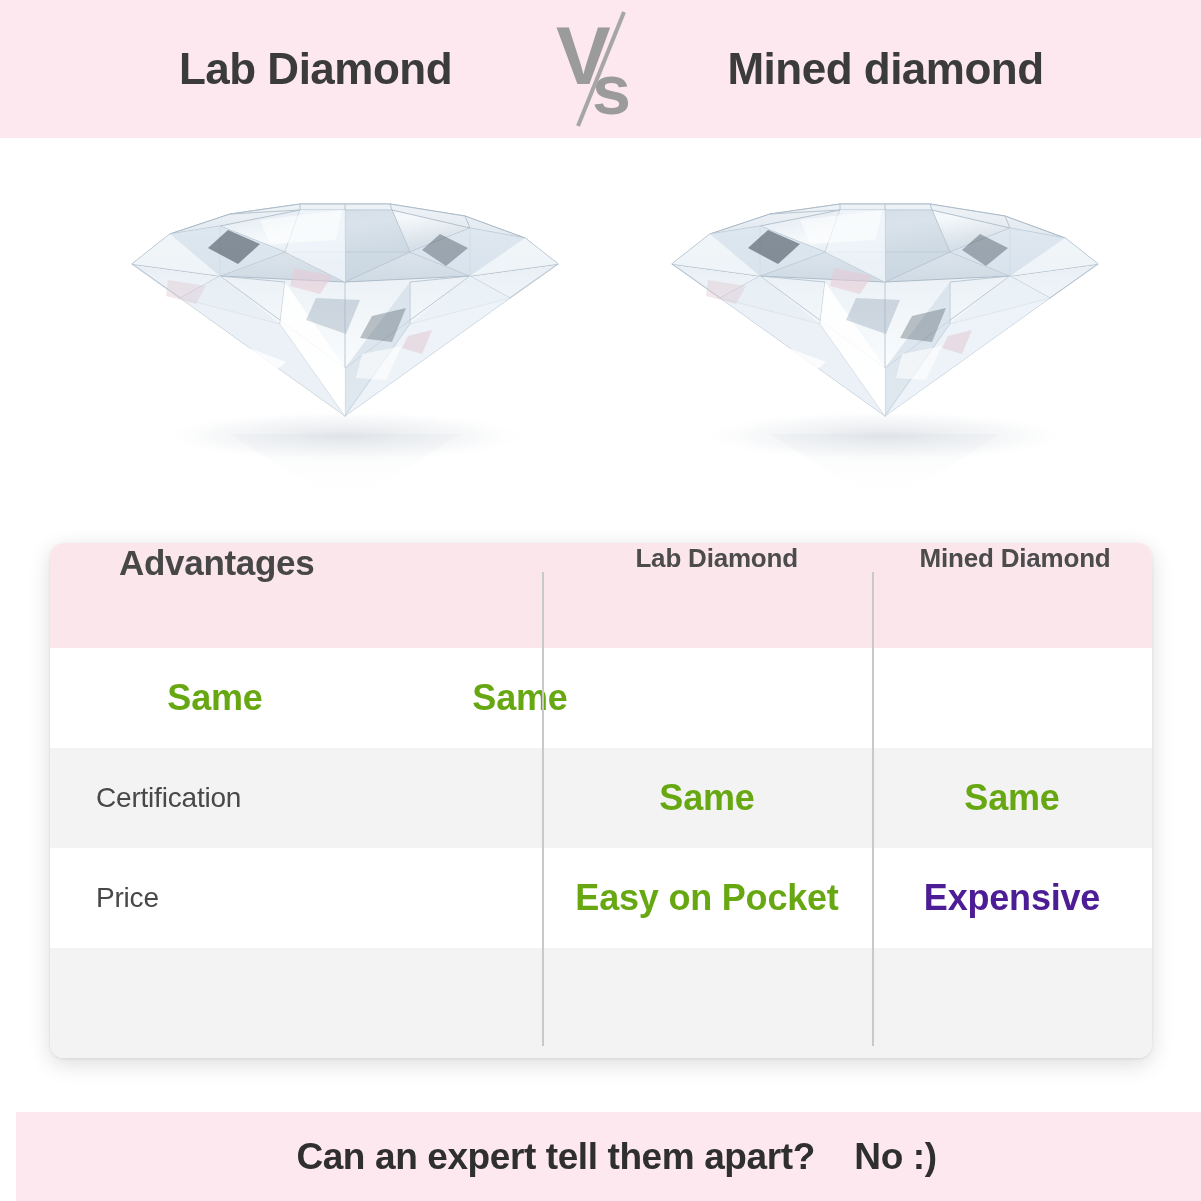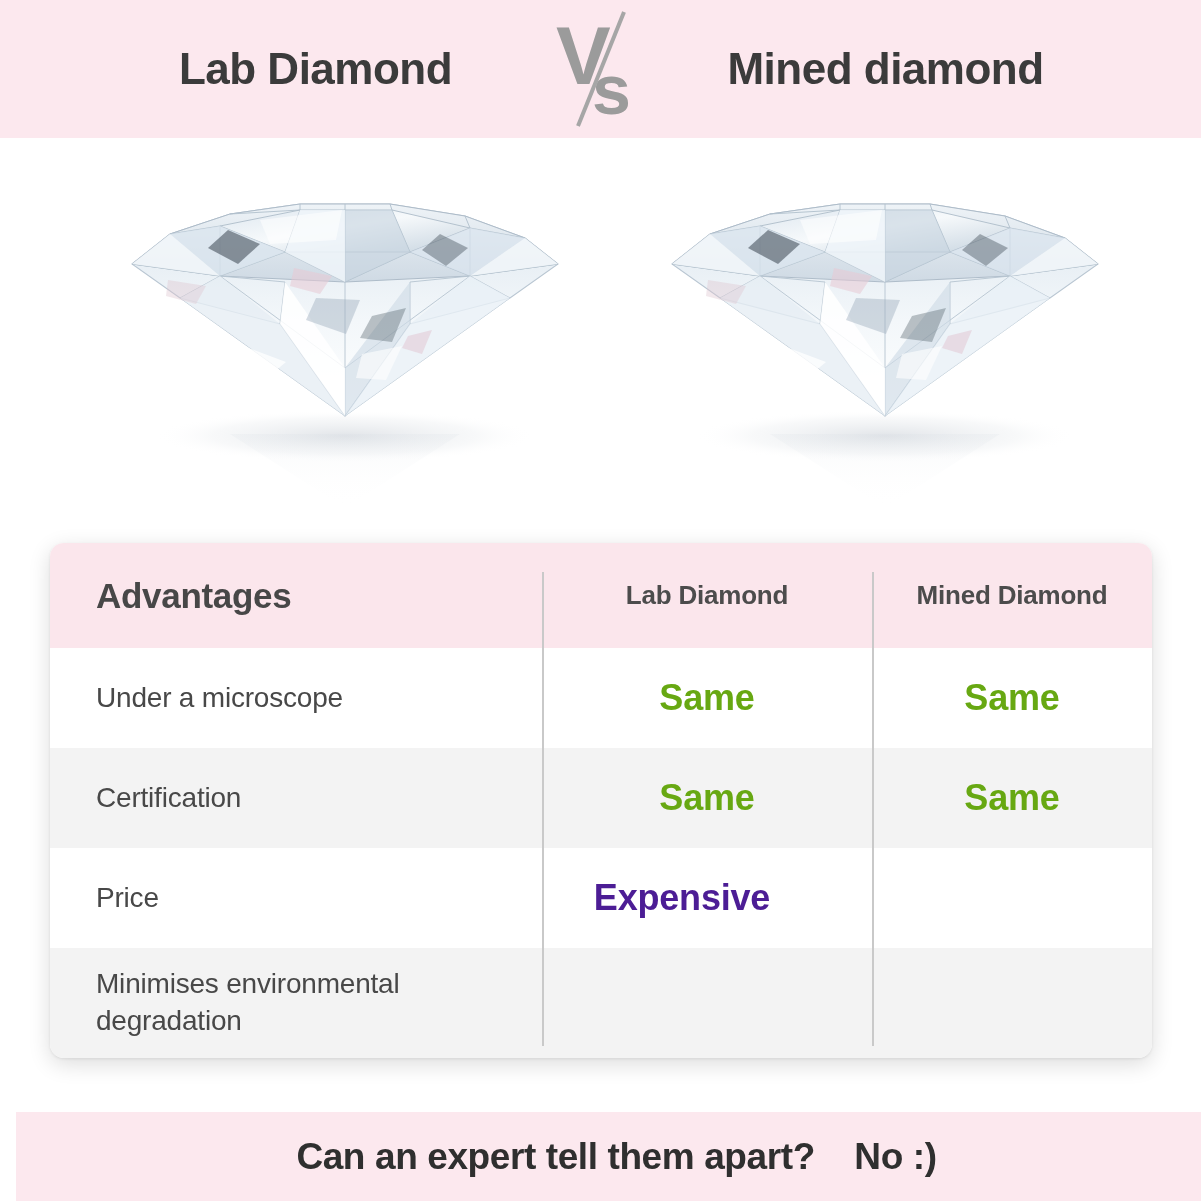--- a/index.html
+++ b/index.html
@@ -90,21 +90,21 @@
     border-radius: 14px;
     box-shadow: 0 6px 22px rgba(0,0,0,0.14), 0 1px 3px rgba(0,0,0,0.08);
     overflow: hidden;
   }
 
   .t-header {
     position: relative;
     height: 105px;
     background: #fbe6ec;
     display: flex;
-    align-items: center;
+    padding-left: 23px;
   }
 
   .c1 { width: 492px; padding-left: 46px; }
   .c2 { width: 330px; text-align: center; }
   .c3 { width: 280px; text-align: center; }
 
   .t-header .adv-label {
     font-size: 35px;
     font-weight: bold;
     color: #474747;
@@ -392,23 +392,20 @@
     </div>
     <div class="c2">
       <span class="col-label">Lab Diamond</span>
     </div>
     <div class="c3">
       <span class="col-label">Mined Diamond</span>
     </div>
   </div>
 
   <div class="t-row">
-    <div class="c1">
-      <span class="feature">Under a microscope</span>
-    </div>
     <div class="c2">
       <span class="val green">Same</span>
     </div>
     <div class="c3">
       <span class="val green">Same</span>
     </div>
   </div>
 
   <div class="t-row alt">
     <div class="c1">
@@ -419,29 +416,29 @@
     </div>
     <div class="c3">
       <span class="val green">Same</span>
     </div>
   </div>
 
   <div class="t-row">
     <div class="c1">
       <span class="feature">Price</span>
     </div>
+    <div class="c2">
+      <span class="val green">Easy on Pocket</span>
+    </div>
     <div class="c3">
       <span class="val red">Expensive</span>
     </div>
   </div>
 
   <div class="t-row alt tall">
-    <div class="c1">
-      <span class="feature">Minimises environmental degradation</span>
-    </div>
   </div>
 
   <div class="divider d1"></div>
   <div class="divider d2"></div>
 </div>
 
 <div class="bottom-band">
   <span class="bottom-text">Can an expert tell them apart?    No :)</span>
 </div>
 

